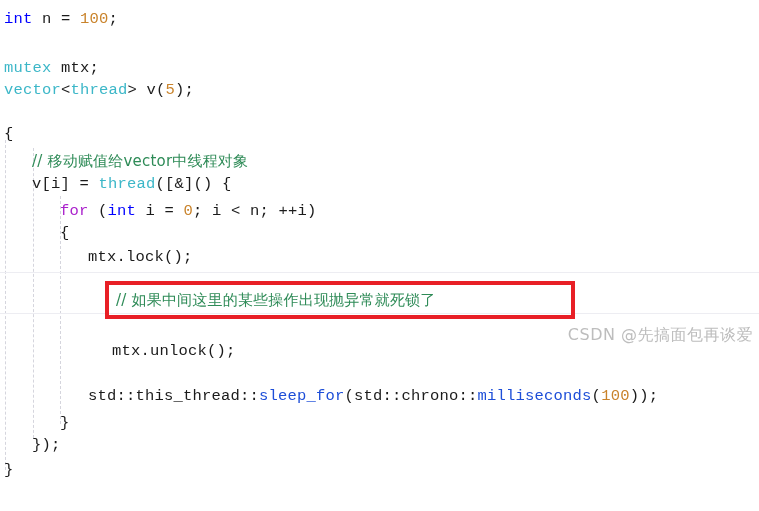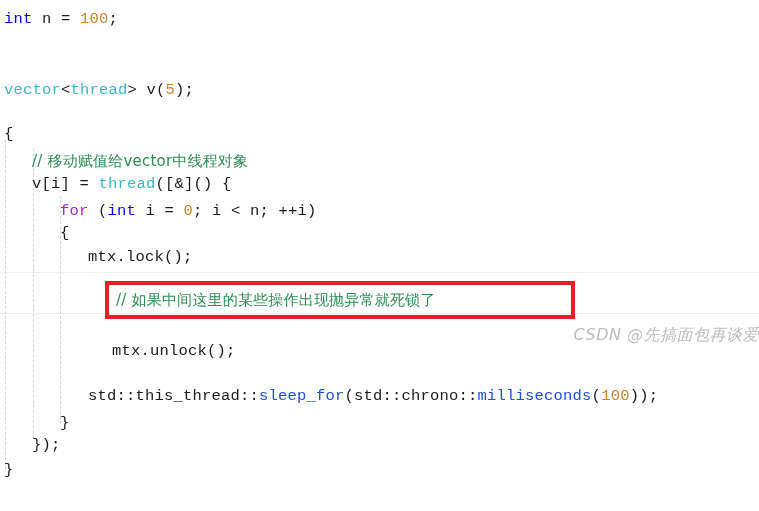--- a/index.html
+++ b/index.html
@@ -85,45 +85,45 @@
     width: 470px;
     height: 38px;
     border: 4px solid #e81f26;
     box-sizing: border-box;
     background: transparent;
   }
 
   
   #watermark {
     position: absolute;
-    right: 0;
+    right: 6px;
     bottom: 14px;
     color: #bdbdbd;
     font-family: "DejaVu Sans", "Liberation Sans", sans-serif;
     font-size: 16px;
     letter-spacing: 0.5px;
     white-space: pre;
     user-select: none;
-    font-style: italic;
   }
 </style>
 </head>
 <body>
 
 <div id="code-editor">
 
   <div class="indent-guide g1"></div>
   <div class="indent-guide g2"></div>
   <div class="indent-guide g3"></div>
 
   <div class="hairline h1"></div>
   <div class="hairline h2"></div>
 
   <div class="code-line" style="top:8px; left:4px;"><span class="t-kw">int</span><span class="t-plain"> n = </span><span class="t-num">100</span><span class="t-plain">;</span></div>
 
+  <div class="code-line" style="top:57px; left:4px;"><span class="t-type">mutex</span><span class="t-plain"> mtx;</span></div>
 
   <div class="code-line" style="top:79px; left:4px;"><span class="t-type">vector</span><span class="t-plain">&lt;</span><span class="t-type">thread</span><span class="t-plain">&gt; </span><span class="t-plain">v(</span><span class="t-num">5</span><span class="t-plain">);</span></div>
 
 
   <div class="code-line" style="top:123px; left:4px;"><span class="t-plain">{</span></div>
 
   <div class="code-line" style="top:173px; left:32px;"><span class="t-plain">v[i] = </span><span class="t-type">thread</span><span class="t-plain">([&amp;]() {</span></div>
 
   <div class="code-line cjk t-comment" style="top:150px; left:32px;"><span>// 移动赋值给vector中线程对象</span></div>
 

